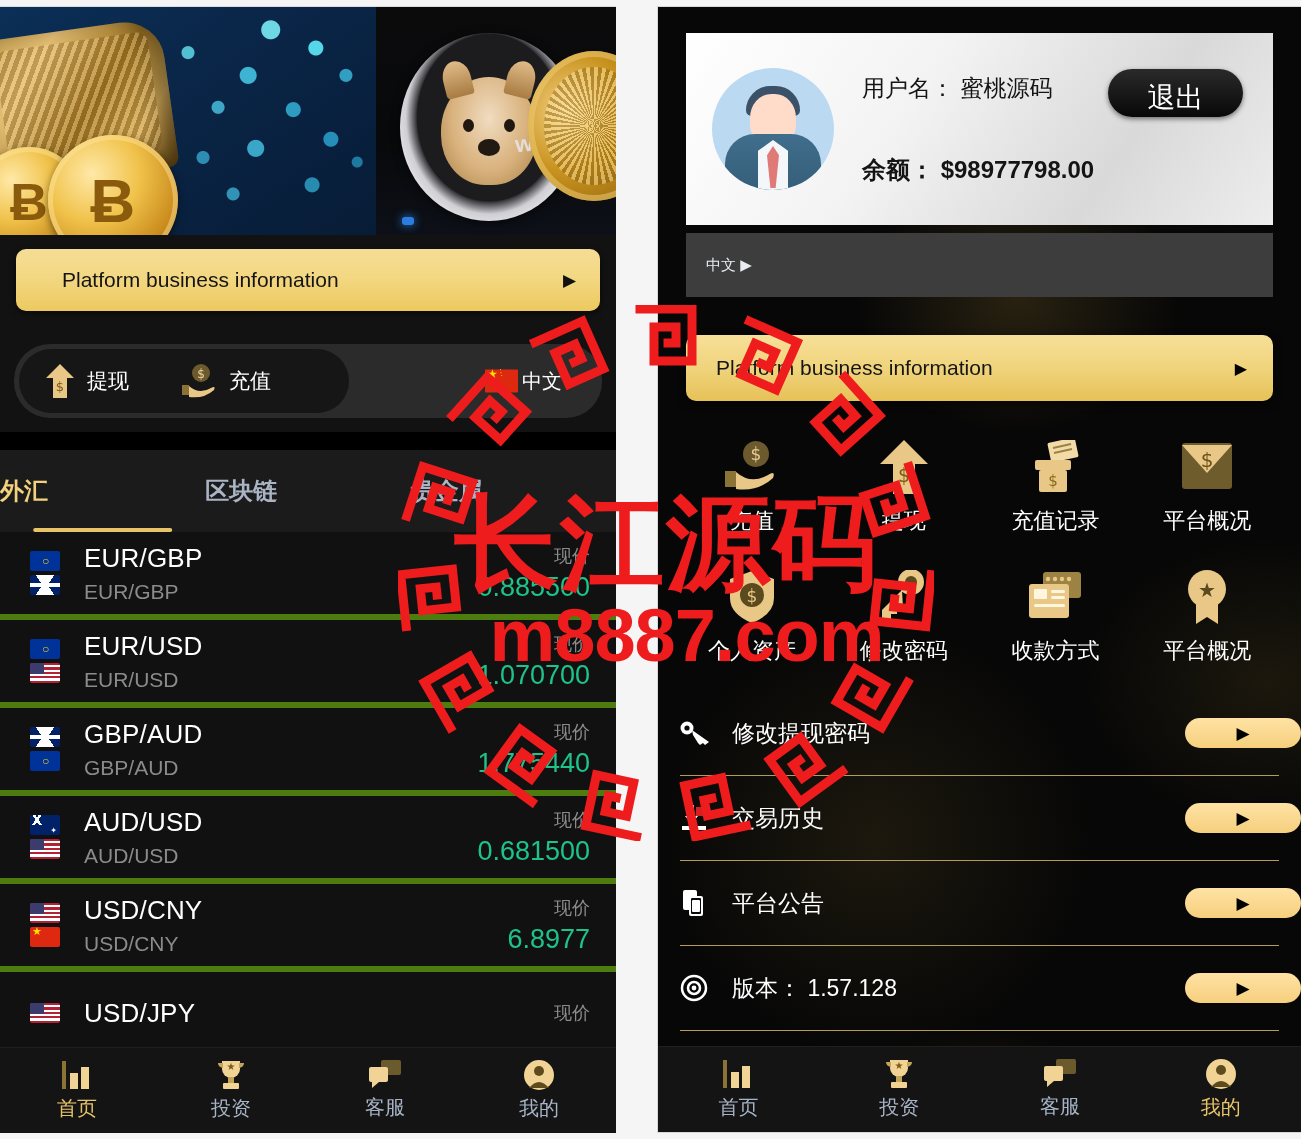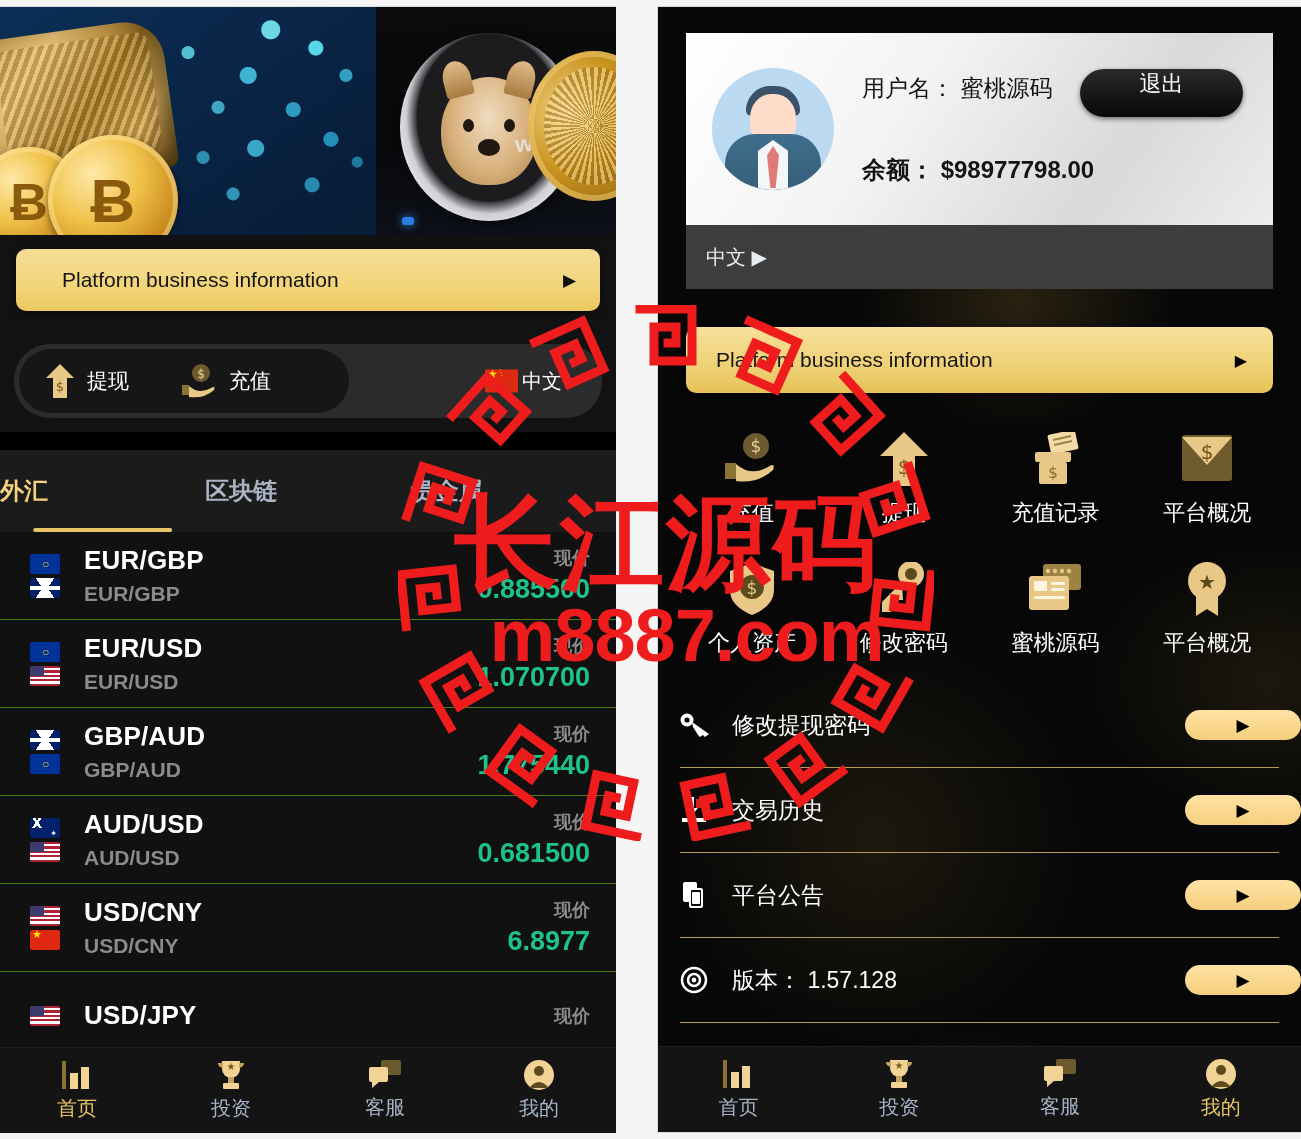--- a/index.html
+++ b/index.html
@@ -187,23 +187,22 @@
   .tab.active::after {
     content: ""; position: absolute; left: 50%; transform: translateX(-50%);
     bottom: 0; width: 68%; height: 4px; background: #e8c468; border-radius: 2px;
   }
 
   .fx-list { background: #111; }
   .fx-row {
     display: flex; align-items: center;
     height: 88px;
     padding: 0 26px 0 22px;
-    border-bottom: 1px solid #4d7c0f;
+    border-bottom: 6px solid #4d7c0f;
     position: relative;
-    font-weight: bold;
   }
   .fx-flags {
     width: 46px; flex: none; display: flex; flex-direction: column; gap: 4px; align-items: center;
   }
   .flag {
     width: 30px; height: 20px; border-radius: 2px; position: relative; overflow: hidden;
     flex: none;
   }
   .flag.eu { background: #003399; }
   .flag.eu::after {
@@ -309,33 +308,33 @@
   .avatar .tie {
     position: absolute; left: 50%; bottom: 2px; transform: translateX(-50%);
     width: 12px; height: 42px; background: #e07a76;
     clip-path: polygon(50% 0, 100% 22%, 72% 100%, 28% 100%, 0 22%);
   }
   .profile-info { margin-left: 28px; }
   .pi-line { font-size: 23px; color: #141414; }
   .pi-line.balance { margin-top: 50px; font-size: 24px; font-weight: bold; }
   .logout-btn {
     position: absolute; right: 30px; top: 36px;
-    width: 163px; height: 48px; border-radius: 24px;
+    width: 135px; height: 48px; border-radius: 24px;
     background: linear-gradient(180deg, #2a2a2a, #080808);
-    color: #fff; font-size: 22px;
-    display: flex; align-items: flex-start; justify-content: center;
+    color: #fff; font-size: 28px;
+    display: flex; align-items: flex-end; justify-content: center;
     box-shadow: 0 2px 5px rgba(0,0,0,.5);
   }
 
   .sub-bar {
-    margin: 0 28px;
+    margin: 8px 28px;
     height: 64px; background: #3d3d3d;
     display: flex; align-items: center;
     padding: 0 20px;
-    color: #e9ecf1; font-size: 20px;
+    color: #e9ecf1; font-size: 15px;
   }
   .sub-bar .sb-left { flex: 0 0 auto; }
   .sub-bar .sb-mid { flex: 1; text-align: center; padding-right: 50px; }
 
   .rp-goldbar {
     margin: 38px 28px 0 28px;
     height: 66px; border-radius: 10px;
     background: linear-gradient(180deg, #f6df99 0%, #f0d47c 50%, #e6c157 100%);
     display: flex; align-items: center; justify-content: space-between;
     padding: 0 26px 0 30px;
@@ -705,21 +704,21 @@
               <rect x="7" y="17" width="13" height="10" rx="1" fill="#fff6e0"></rect>
               <rect x="24" y="18" width="14" height="3" rx="1.5" fill="#fff6e0"></rect>
               <rect x="24" y="24" width="14" height="3" rx="1.5" fill="#fff6e0"></rect>
               <rect x="7" y="32" width="31" height="3" rx="1.5" fill="#fff6e0"></rect>
               <circle cx="21" cy="7" r="2.2" fill="#e9c887"></circle>
               <circle cx="28" cy="7" r="2.2" fill="#e9c887"></circle>
               <circle cx="35" cy="7" r="2.2" fill="#e9c887"></circle>
               <circle cx="42" cy="7" r="2.2" fill="#e9c887"></circle>
             </svg>
           </div>
-          <div class="ig-label">蜜桃源码</div>
+          <div class="ig-label">收款方式</div>
         </div>
 
         <div class="ig-cell">
           <div class="ig-icon">
             <svg width="50" height="56" viewBox="0 0 50 56">
               <circle cx="25" cy="20" r="19" fill="#e9c887"></circle>
               <text x="25" y="28" font-size="20" text-anchor="middle" fill="#5b4a1d" font-family="DejaVu Sans">★</text>
               <path d="M14 35 L14 55 L25 48 L36 55 L36 35 Z" fill="#e9c887"></path>
             </svg>
           </div>

